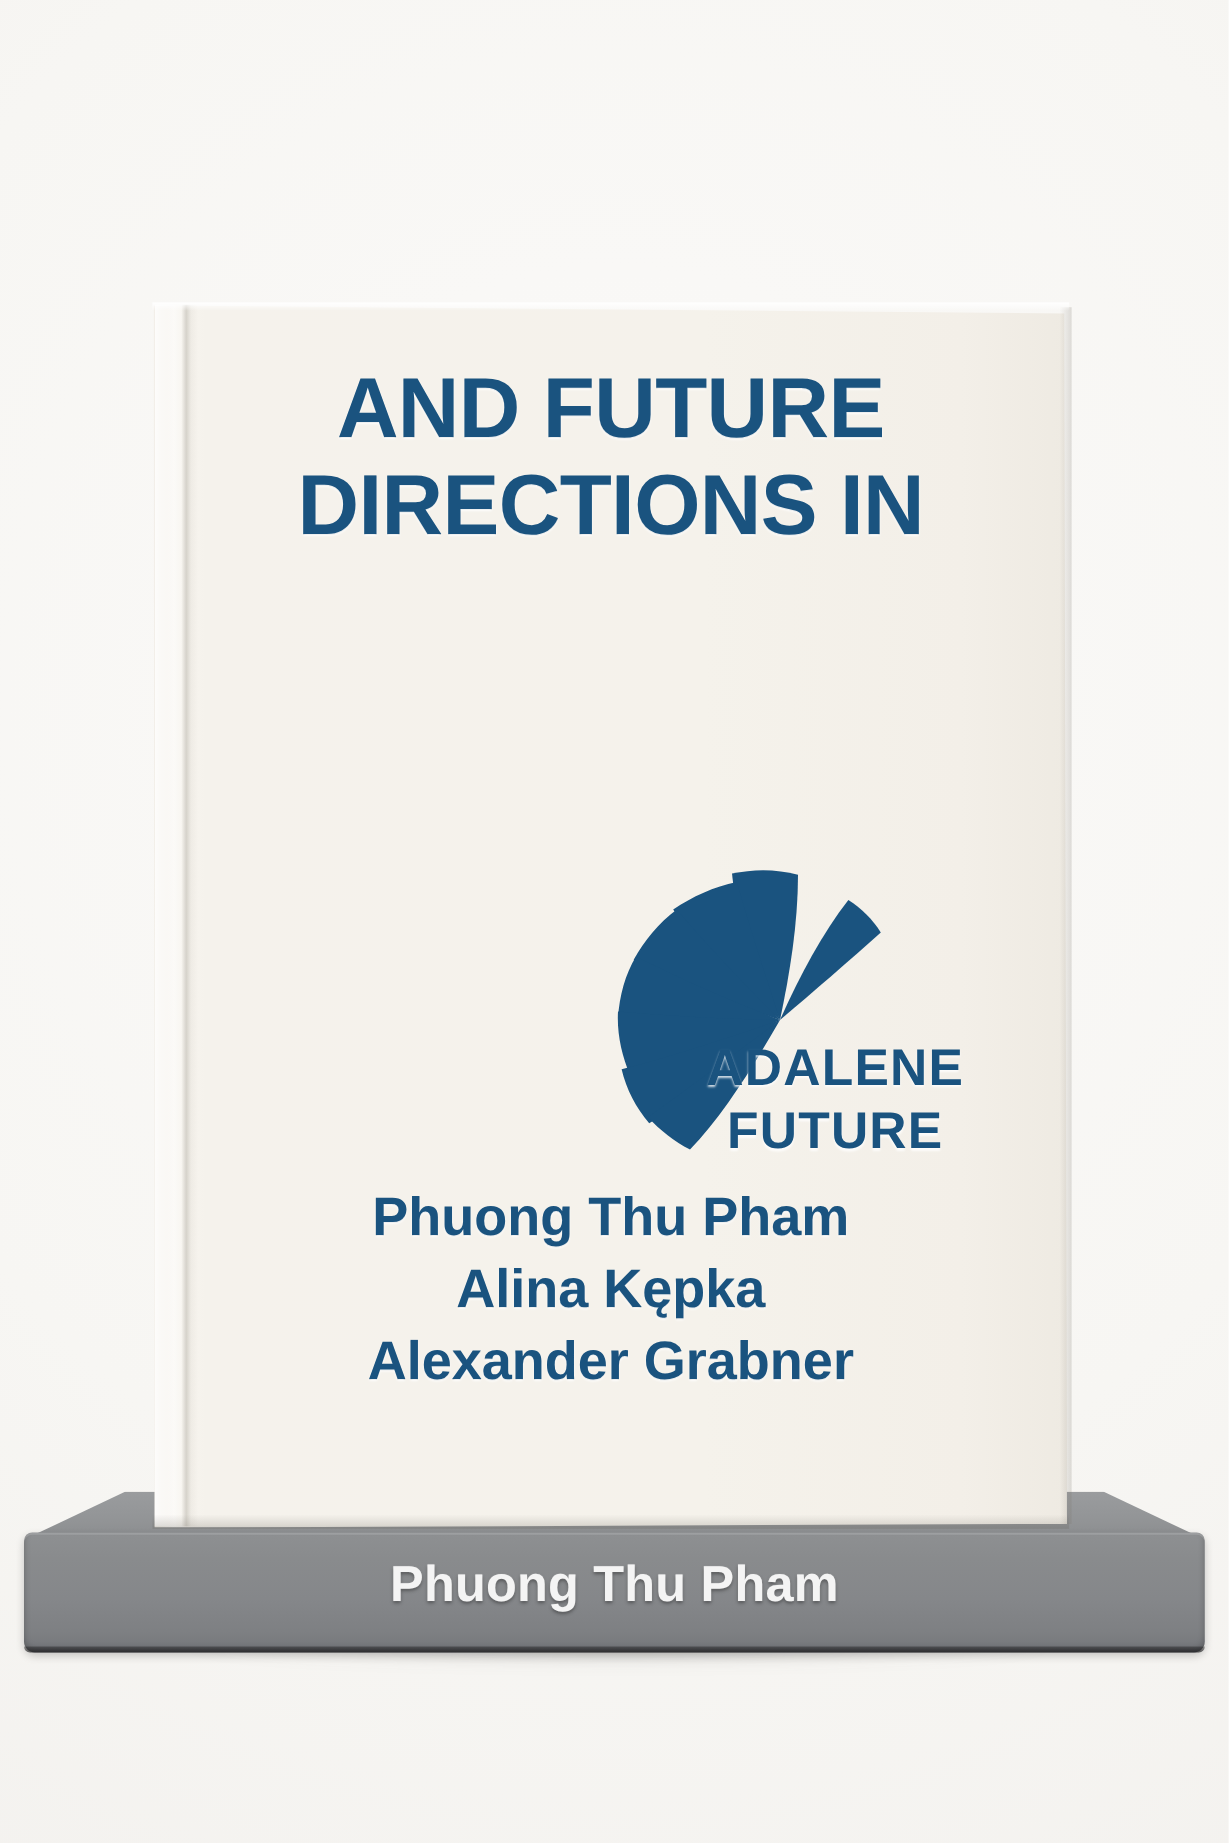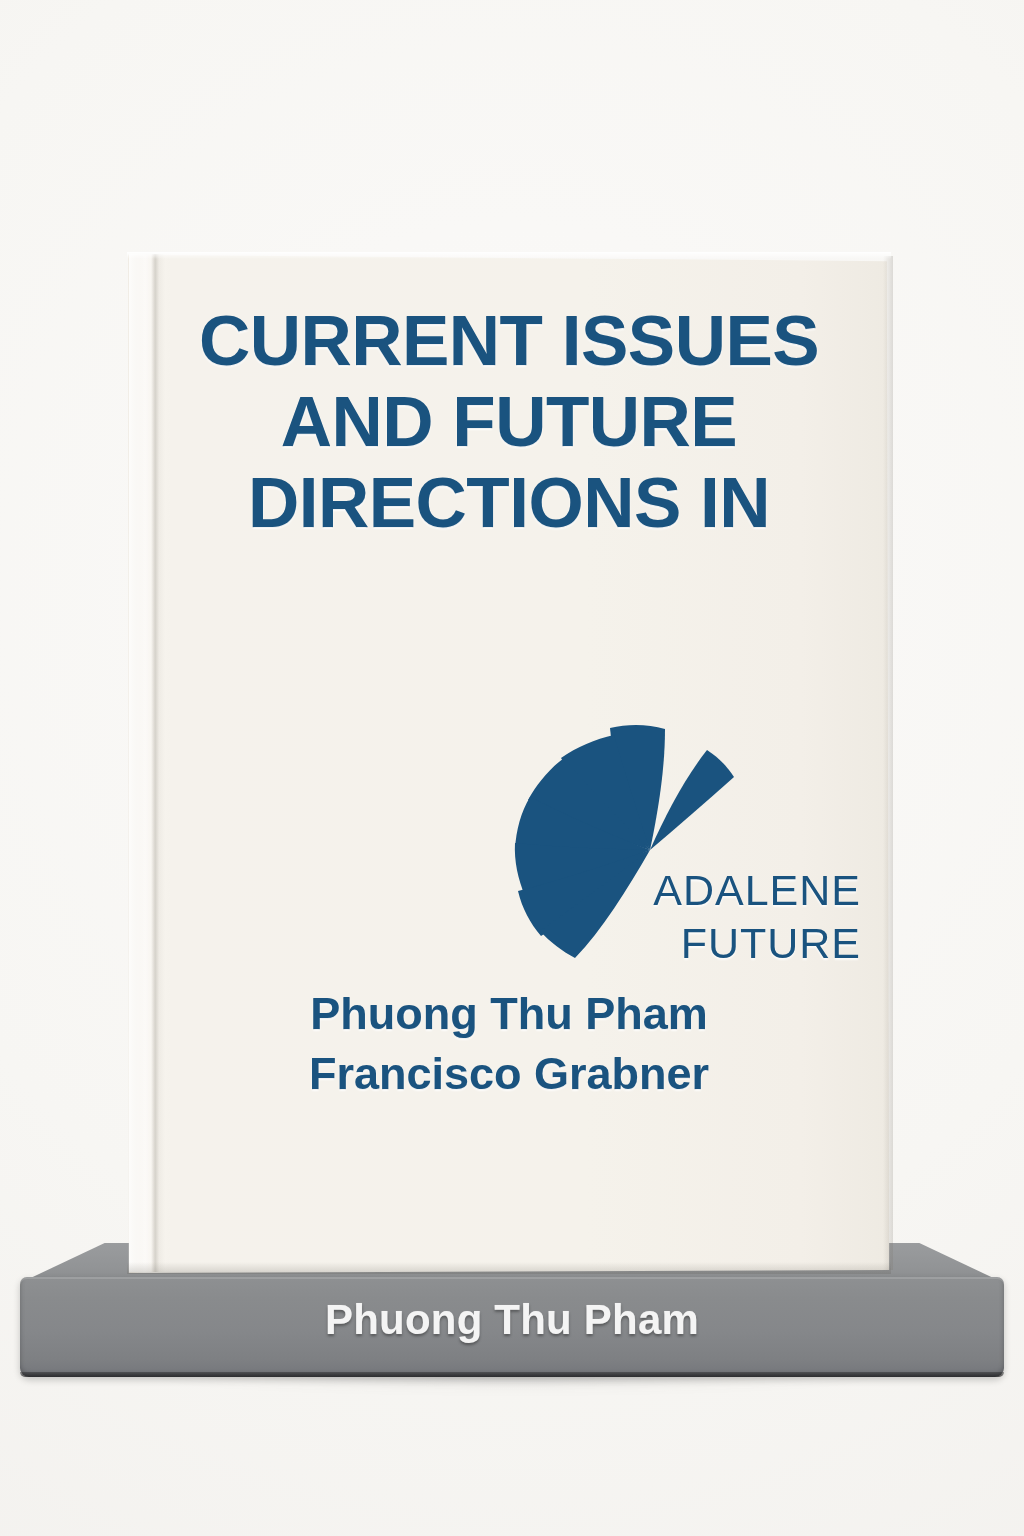--- a/index.html
+++ b/index.html
@@ -186,25 +186,25 @@
     height: 240px;
   }
   .logo-svg { display: block; }
 
   .publisher-name {
     position: absolute;
     left: 406px;
     top: 612px;
     width: 330px;
     color: #1a537f;
-    font-weight: normal;
+    font-weight: bold;
     font-size: 43px;
     line-height: 53px;
     letter-spacing: 1.0px;
-    text-align: right;
+    text-align: center;
     text-shadow: 0 2px 2px rgba(255,255,255,0.8);
   }
 
   
   .authors {
     position: absolute;
     left: 0;
     top: 732px;
     width: 768px;
     text-align: center;
@@ -235,21 +235,20 @@
     <div class="book-body"></div>
     <div class="book-spine-light"></div>
     <div class="book-hinge"></div>
     <div class="book-edge-right"></div>
     <div class="book-top-sheen"></div>
     <div class="book-bottom-shade"></div>
 
     <div class="cover-content">
 
       <div class="title-block">
-        <div class="title-line">CURRENT ISSUES</div>
         <div class="title-line">AND FUTURE</div>
         <div class="title-line">DIRECTIONS IN</div>
       </div>
 
       <div class="logo-wrap">
         <svg class="logo-svg" width="420" height="240" viewBox="0 0 420 240">
           <g fill="#1a537f">
 
             <path d="M325,128 C306,86 288,44 285,6 C303,2 322,2 340,7 C340,48 333,90 325,128 Z"></path>
             <path d="M325,128 C290,98 256,68 236,36 C252,25 270,17 289,13 C300,52 313,91 325,128 Z"></path>
@@ -264,19 +263,20 @@
         </svg>
       </div>
 
       <div class="publisher-name">
         <div>ADALENE</div>
         <div>FUTURE</div>
       </div>
 
       <div class="authors">
         <div class="author-line">Phuong Thu Pham</div>
-        <div class="author-line">Francisco Grabner</div>
+        <div class="author-line">Alina Kępka</div>
+        <div class="author-line">Alexander Grabner</div>
       </div>
 
     </div>
   </div>
 
 </div>
 
 </body></html>

